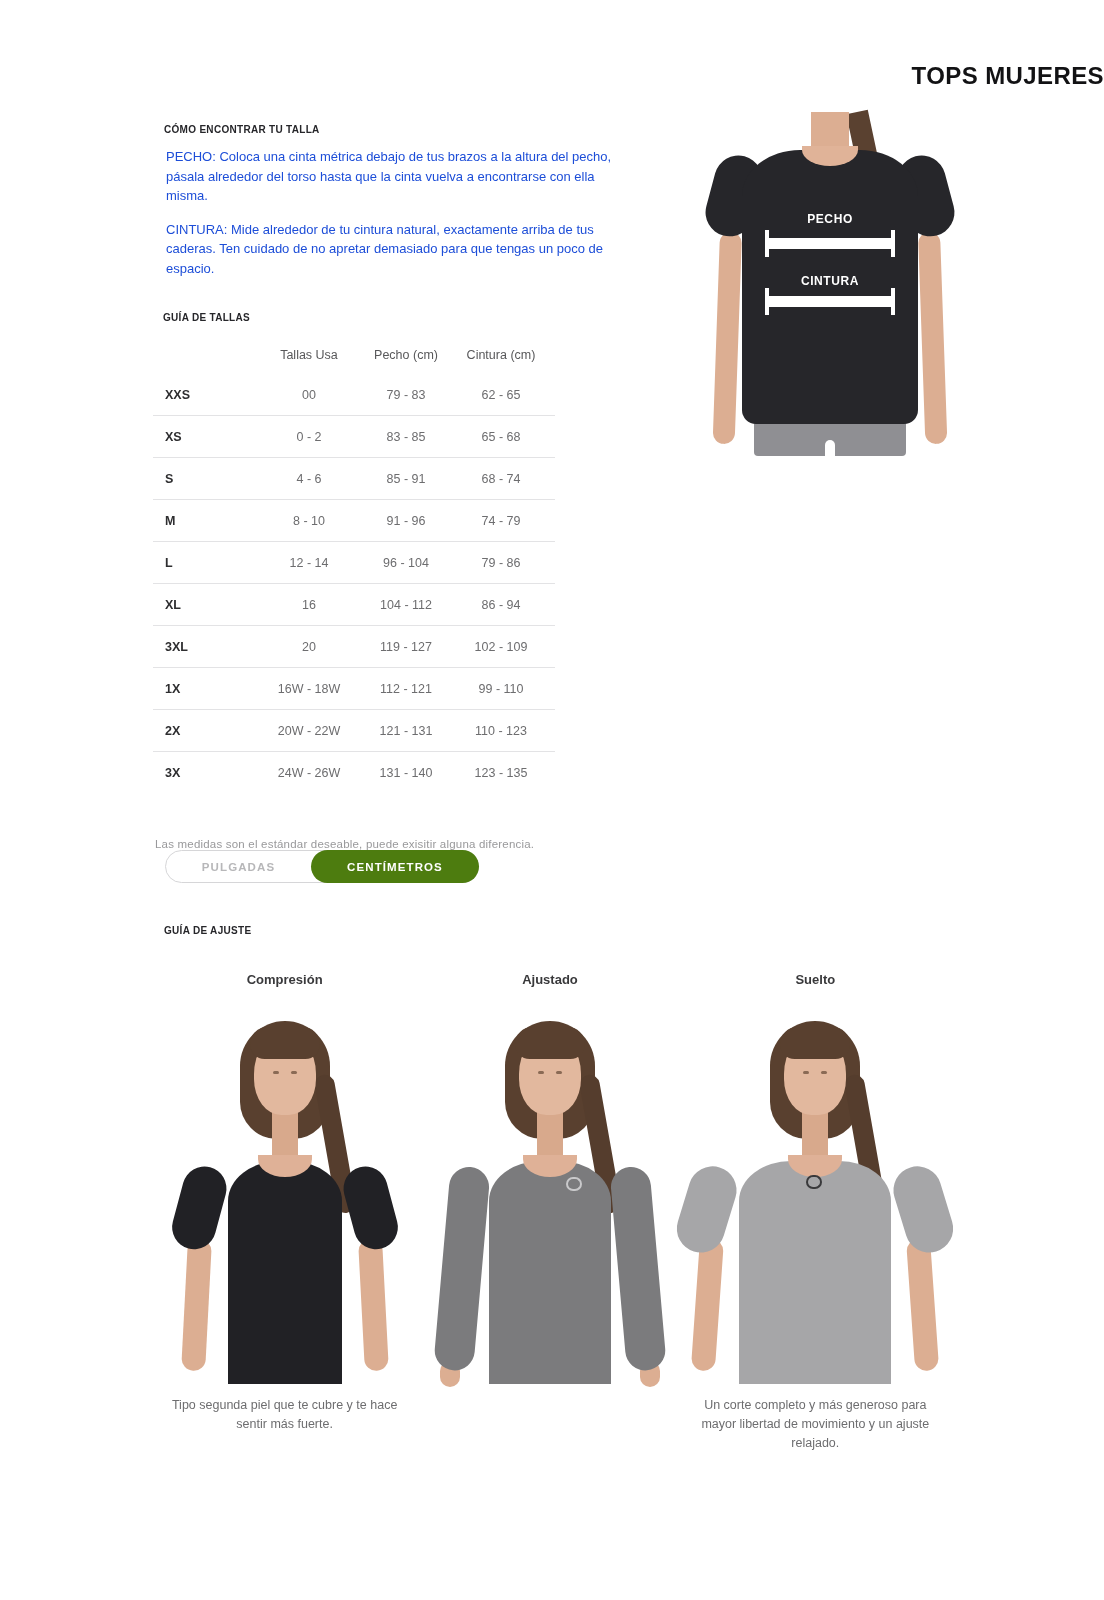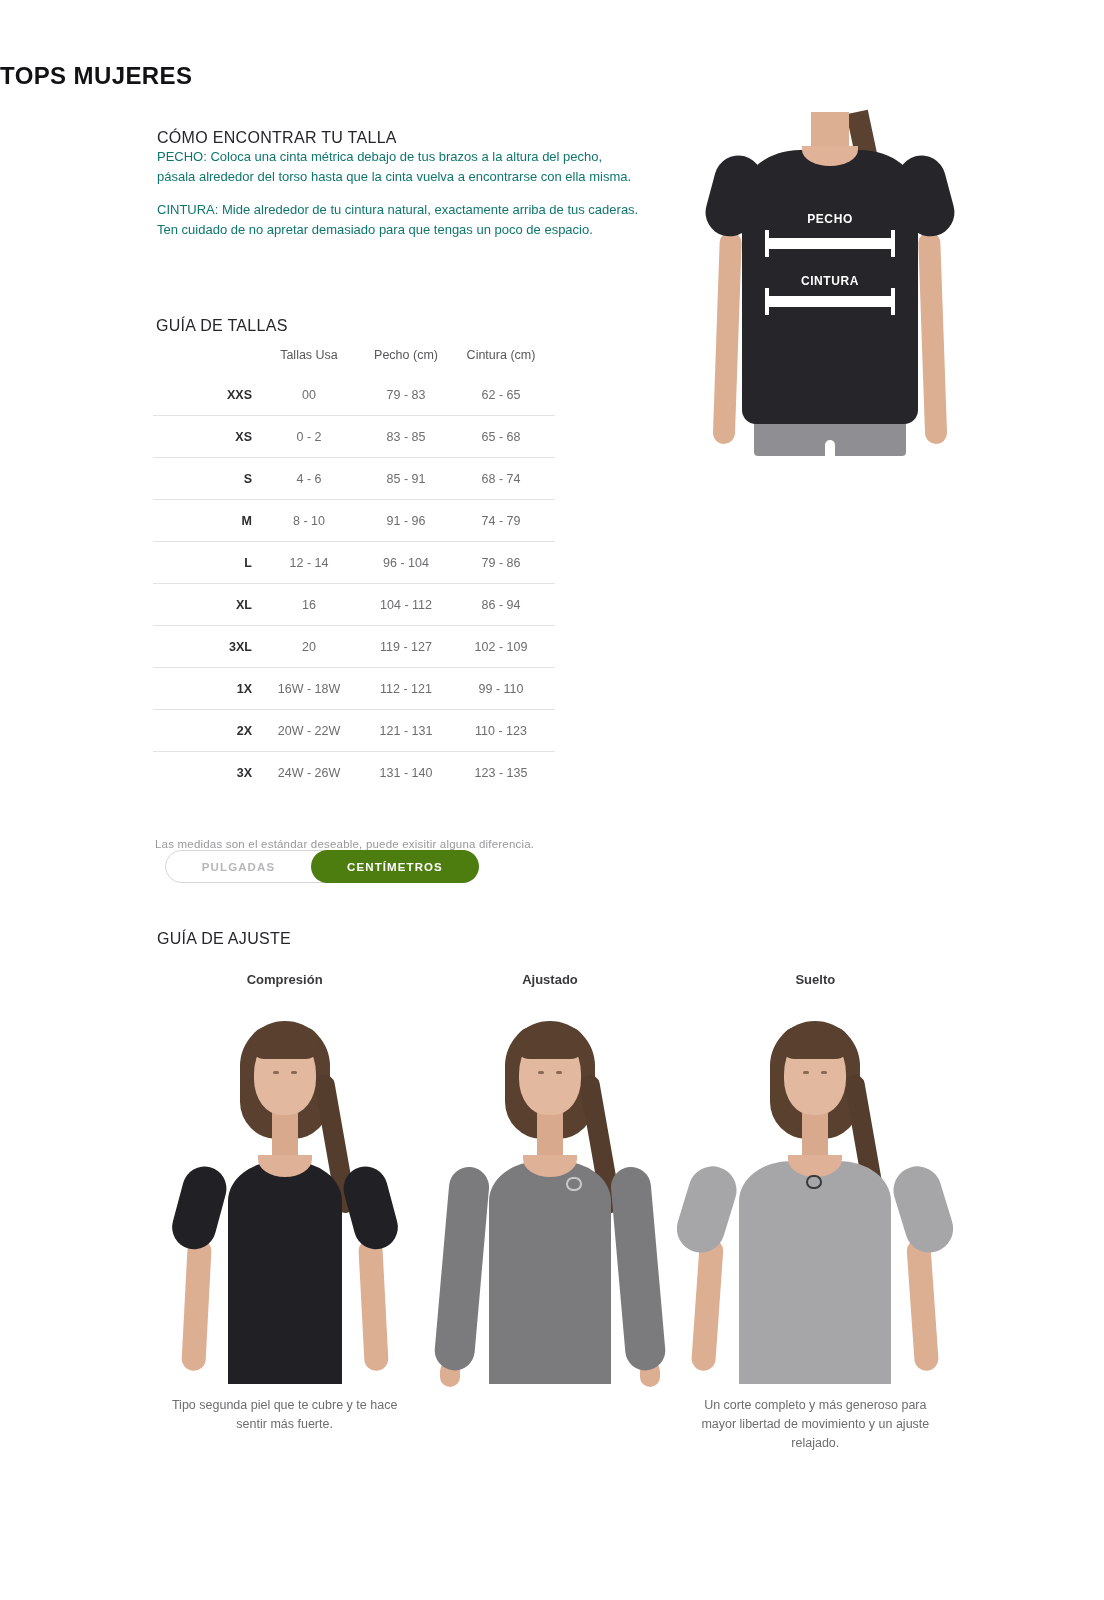--- a/index.html
+++ b/index.html
@@ -1,26 +1,26 @@
 <!DOCTYPE html>
 <html><head>
 <meta charset="utf-8">
 <style>
   html,body{margin:0;padding:0;background:#ffffff;}
   body{width:1104px;height:1600px;position:relative;font-family:"Liberation Sans",sans-serif;color:#2e2e30;}
   .canvas{position:absolute;inset:0;width:1104px;height:1600px;background:#fff;overflow:hidden;}
 
-  .page-title{position:absolute;top:46px;left:0;width:1104px;text-align:left;font-size:24px;font-weight:bold;color:#121214;letter-spacing:.4px;}
-  .sec-heading{position:absolute;font-size:16px;font-weight:normal;color:#26262a;letter-spacing:.3px;}
+  .page-title{position:absolute;top:46px;left:0;width:1104px;text-align:right;font-size:24px;font-weight:bold;color:#121214;letter-spacing:.4px;}
+  .sec-heading{position:absolute;font-size:10px;font-weight:bold;color:#26262a;letter-spacing:.3px;margin-left:7px;}
   #howto-heading{top:116px;left:157px;}
   #tallas-heading{top:304px;left:156px;}
   #ajuste-heading{top:917px;left:157px;text-align:right;}
 
   .howto-text{position:absolute;top:147px;left:157px;width:482px;}
-  .howto-text p{margin:0 0 14px 0;font-size:13px;line-height:1.5;color:#0f766e;}
+  .howto-text p{margin:0 0 14px 9px;font-size:13px;line-height:1.5;color:#1d4ed8;}
 
   
   .measure-fig{position:absolute;left:690px;top:112px;width:280px;height:344px;}
   .measure-fig *{position:absolute;}
   .mm-neck{top:0;left:50%;margin-left:-19px;width:38px;height:50px;background:#dcae92;border-radius:0 0 14px 14px;z-index:1;}
   .mm-hairwisp{top:0;left:50%;margin-left:16px;width:22px;height:86px;background:#5a4130;border-radius:0 0 12px 12px;transform:rotate(-12deg);transform-origin:top center;z-index:0;}
   .mm-sleeve{top:44px;width:48px;height:82px;border-radius:24px;background:#26262a;z-index:2;transform-origin:50% 12%;}
   .mm-sleeve.left{left:50%;margin-left:-112px;transform:rotate(15deg);}
   .mm-sleeve.right{left:50%;margin-left:64px;transform:rotate(-15deg);}
   .mm-arm{top:120px;width:22px;height:212px;background:#dcae92;border-radius:11px;z-index:1;transform-origin:50% 0;}
@@ -42,21 +42,21 @@
 
   
   .size-table{position:absolute;top:342px;left:153px;width:402px;border-collapse:collapse;table-layout:fixed;}
   .size-table col.c0{width:100px;}
   .size-table col.c1{width:112px;}
   .size-table col.c2{width:82px;}
   .size-table col.c3{width:108px;}
   .size-table th{font-weight:normal;font-size:12.5px;color:#58585a;text-align:center;height:26px;padding:0 0 6px 0;vertical-align:middle;}
   .size-table th:first-child{text-align:left;padding-left:12px;}
   .size-table td{font-size:12.5px;color:#6d6d6f;text-align:center;height:39px;vertical-align:middle;}
-  .size-table td:first-child{text-align:right;padding-left:12px;font-weight:bold;color:#2e2e30;}
+  .size-table td:first-child{text-align:left;padding-left:12px;font-weight:bold;color:#2e2e30;}
   .size-table tbody tr + tr{border-top:1px solid #e3e3e5;}
 
   .table-note{position:absolute;top:826px;left:155px;font-size:11.5px;color:#99999b;letter-spacing:.2px;}
 
   
   .toggle{position:absolute;top:850px;left:165px;width:314px;height:33px;border:1px solid #d6d6d8;border-radius:18px;display:flex;box-sizing:border-box;background:#fff;}
   .toggle .opt{flex:1;display:flex;align-items:center;justify-content:center;font-size:11.5px;font-weight:bold;letter-spacing:1.1px;color:#b7b7b9;cursor:pointer;border-radius:18px;}
   .toggle .opt.active{flex:0 0 168px;background:#4d7c0f;color:#ffffff;margin:-1px -1px -1px 0;height:33px;}
 
   

